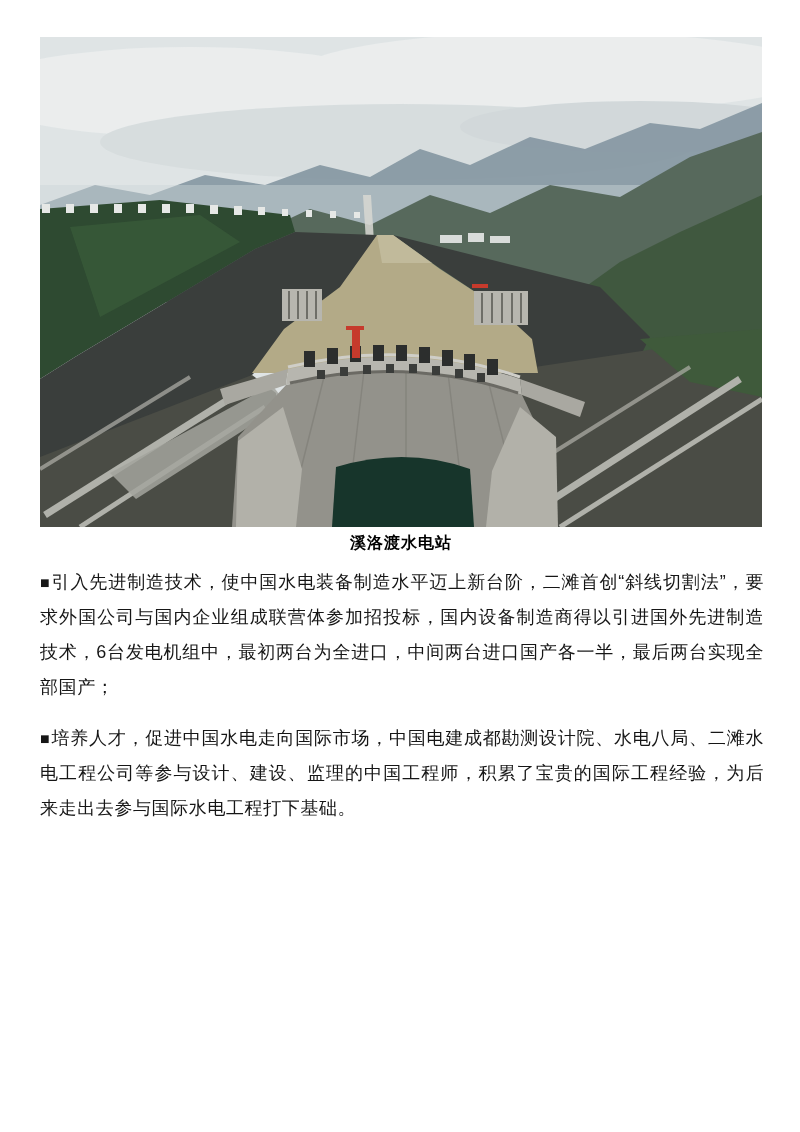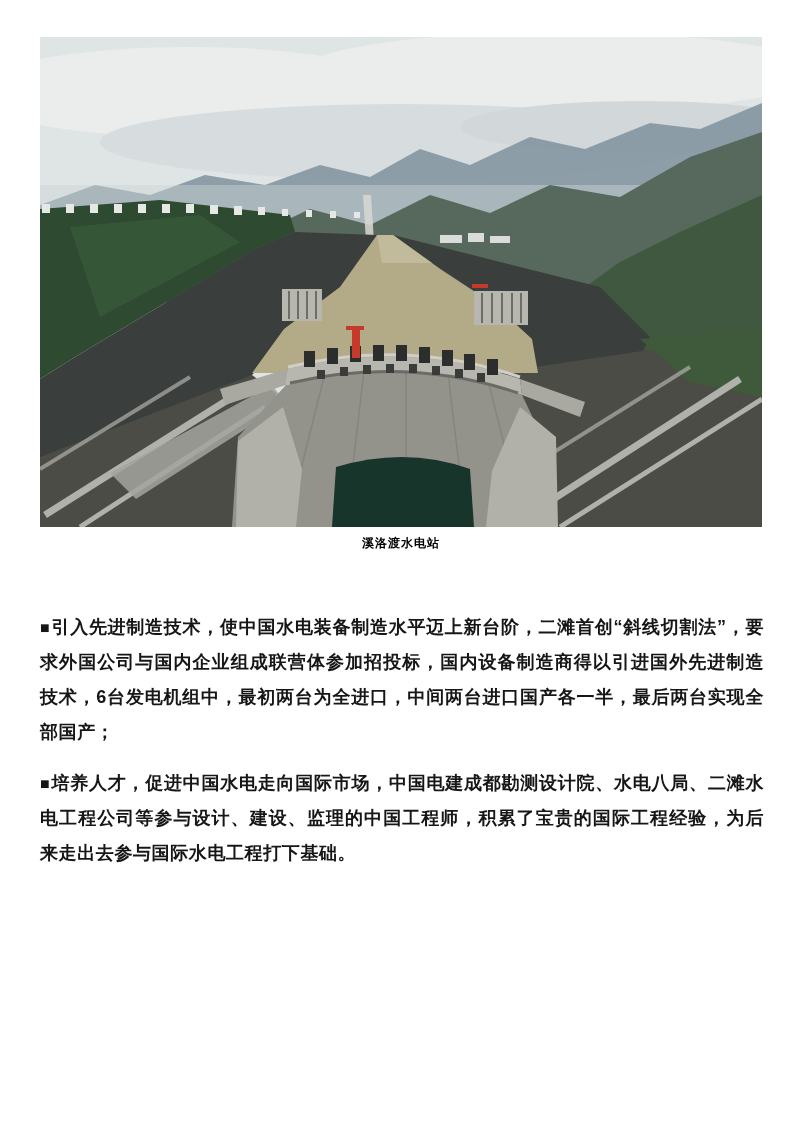--- a/index.html
+++ b/index.html
@@ -4,27 +4,27 @@
 <style>
   html,body{margin:0;padding:0;background:#ffffff;}
   .page{
     position:relative;width:800px;height:1132px;background:#ffffff;
     font-family:"Liberation Sans","DejaVu Sans",sans-serif;overflow:hidden;
   }
   figure.photo-block{margin:0;position:absolute;top:37px;left:40px;width:722px;}
   .photo{width:722px;height:490px;overflow:hidden;background:#dfe4e5;}
   .photo svg{display:block;}
   figcaption.caption{
-    text-align:center;font-weight:700;font-size:12px;line-height:18px;
+    text-align:center;font-weight:700;font-size:16px;line-height:18px;
     color:#000;margin-top:7px;letter-spacing:1px;
   }
   .article{
-    position:absolute;left:40px;top:610px;width:724px;
+    position:absolute;left:40px;top:565px;width:724px;
     font-size:18px;line-height:35px;letter-spacing:0.6px;
-    color:#161616;text-align:justify;text-justify:inter-ideograph;font-weight:bold;
+    color:#161616;text-align:justify;text-justify:inter-ideograph;
   }
   .article p{margin:0 0 16px 0;}
   .bullet{font-size:16px;margin-right:1px;}
 </style>
 </head>
 <body>
 
 <div class="page">
 
   <figure class="photo-block">

